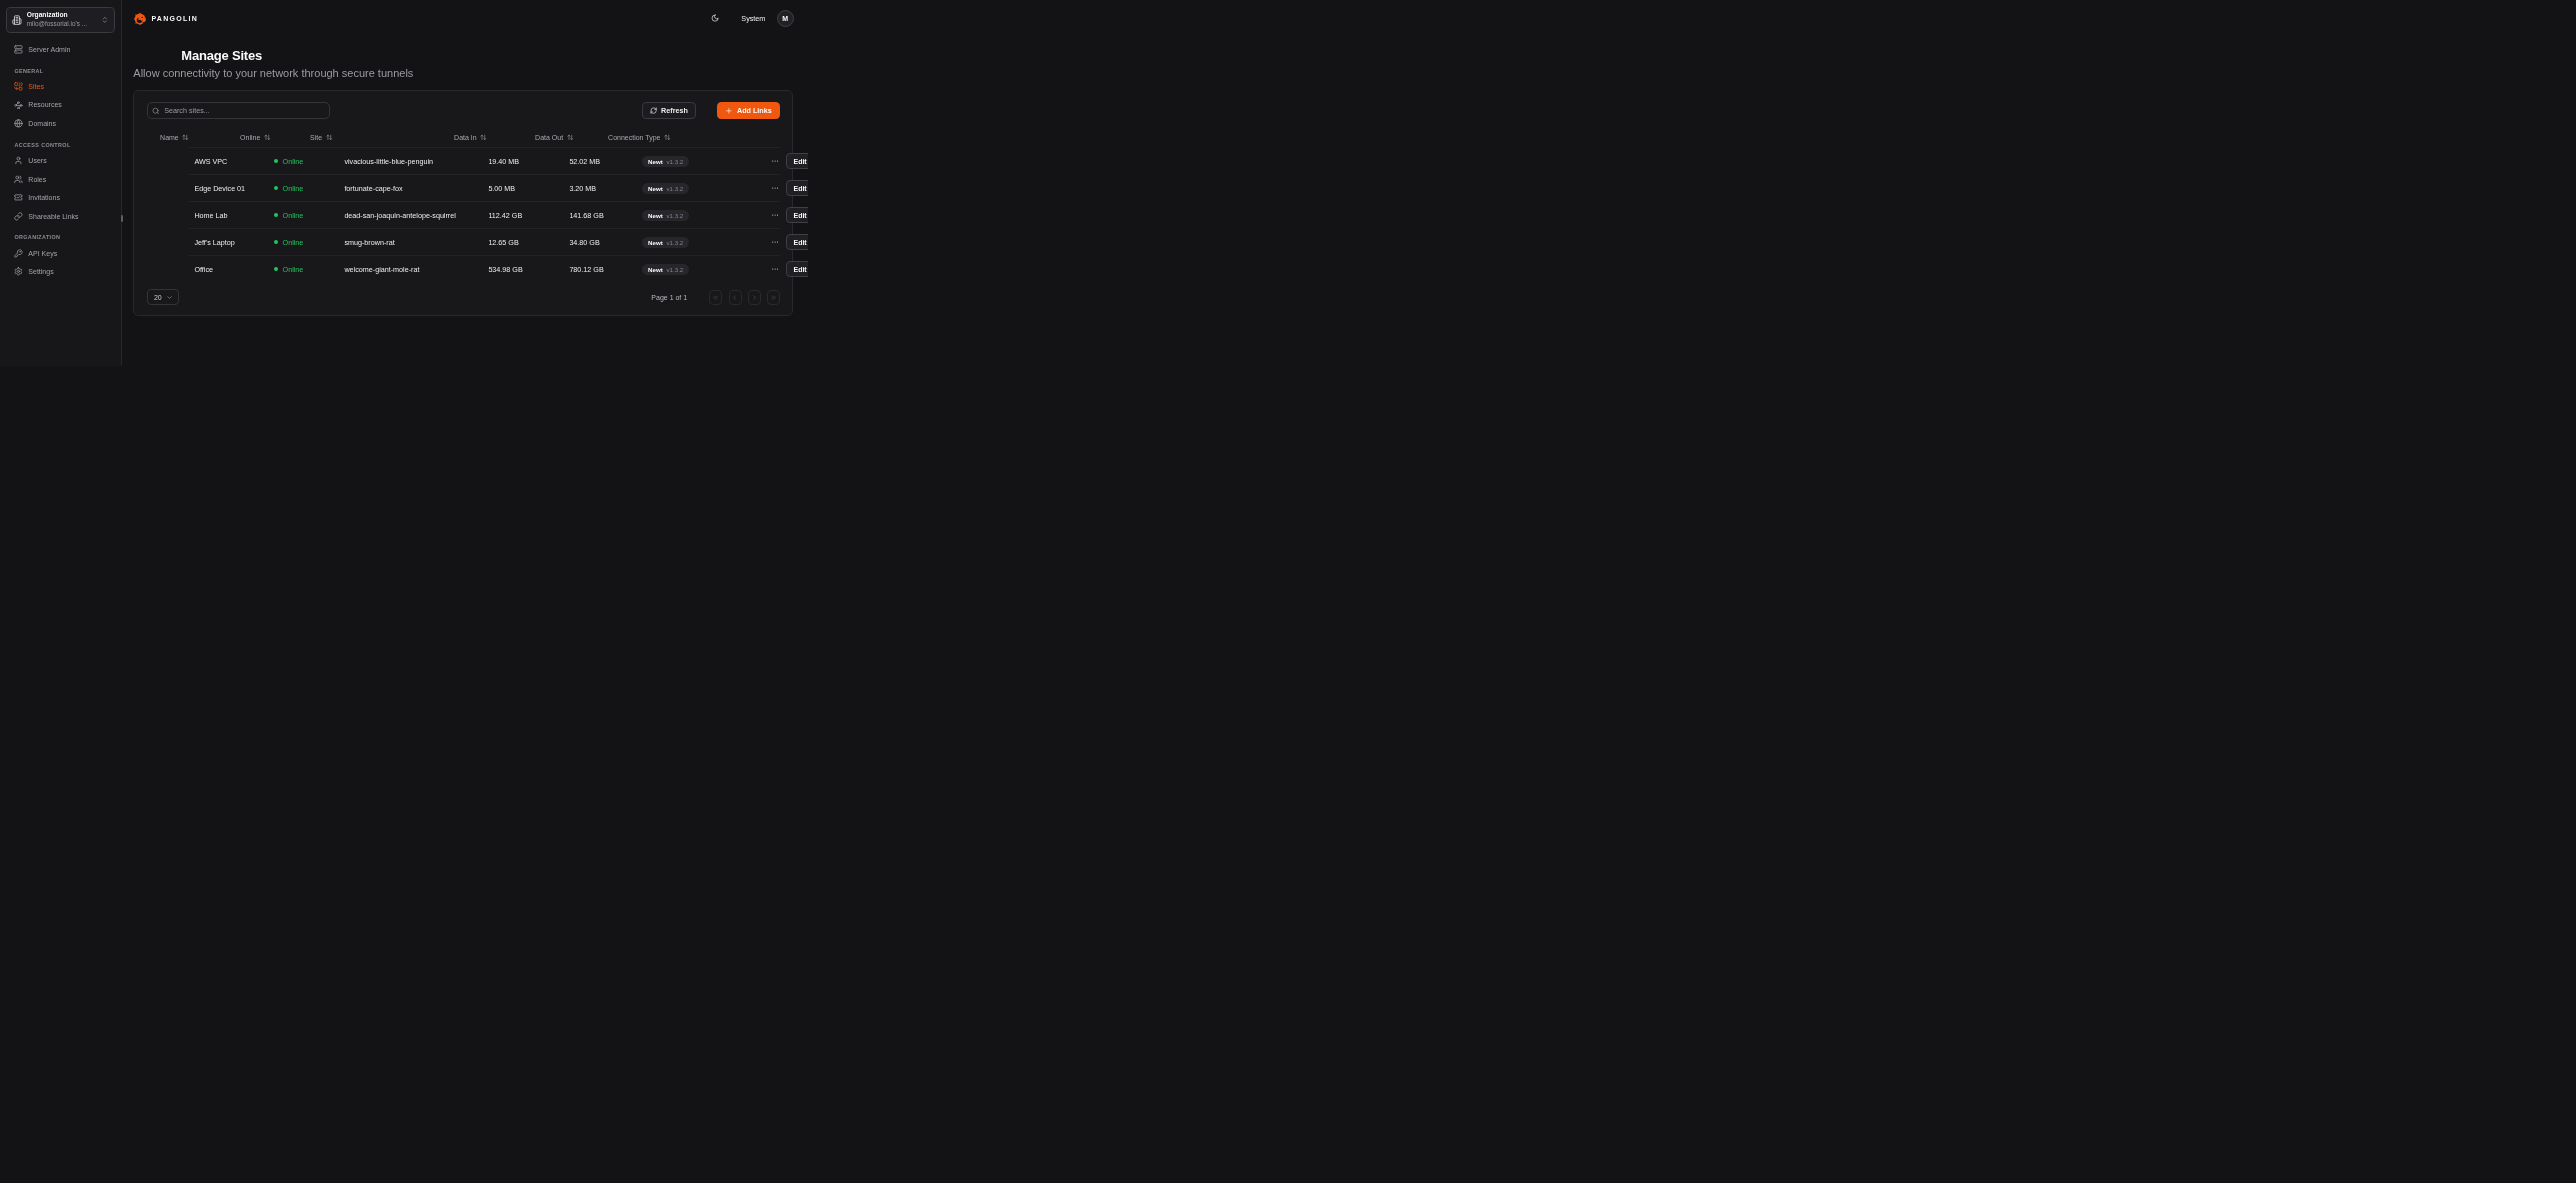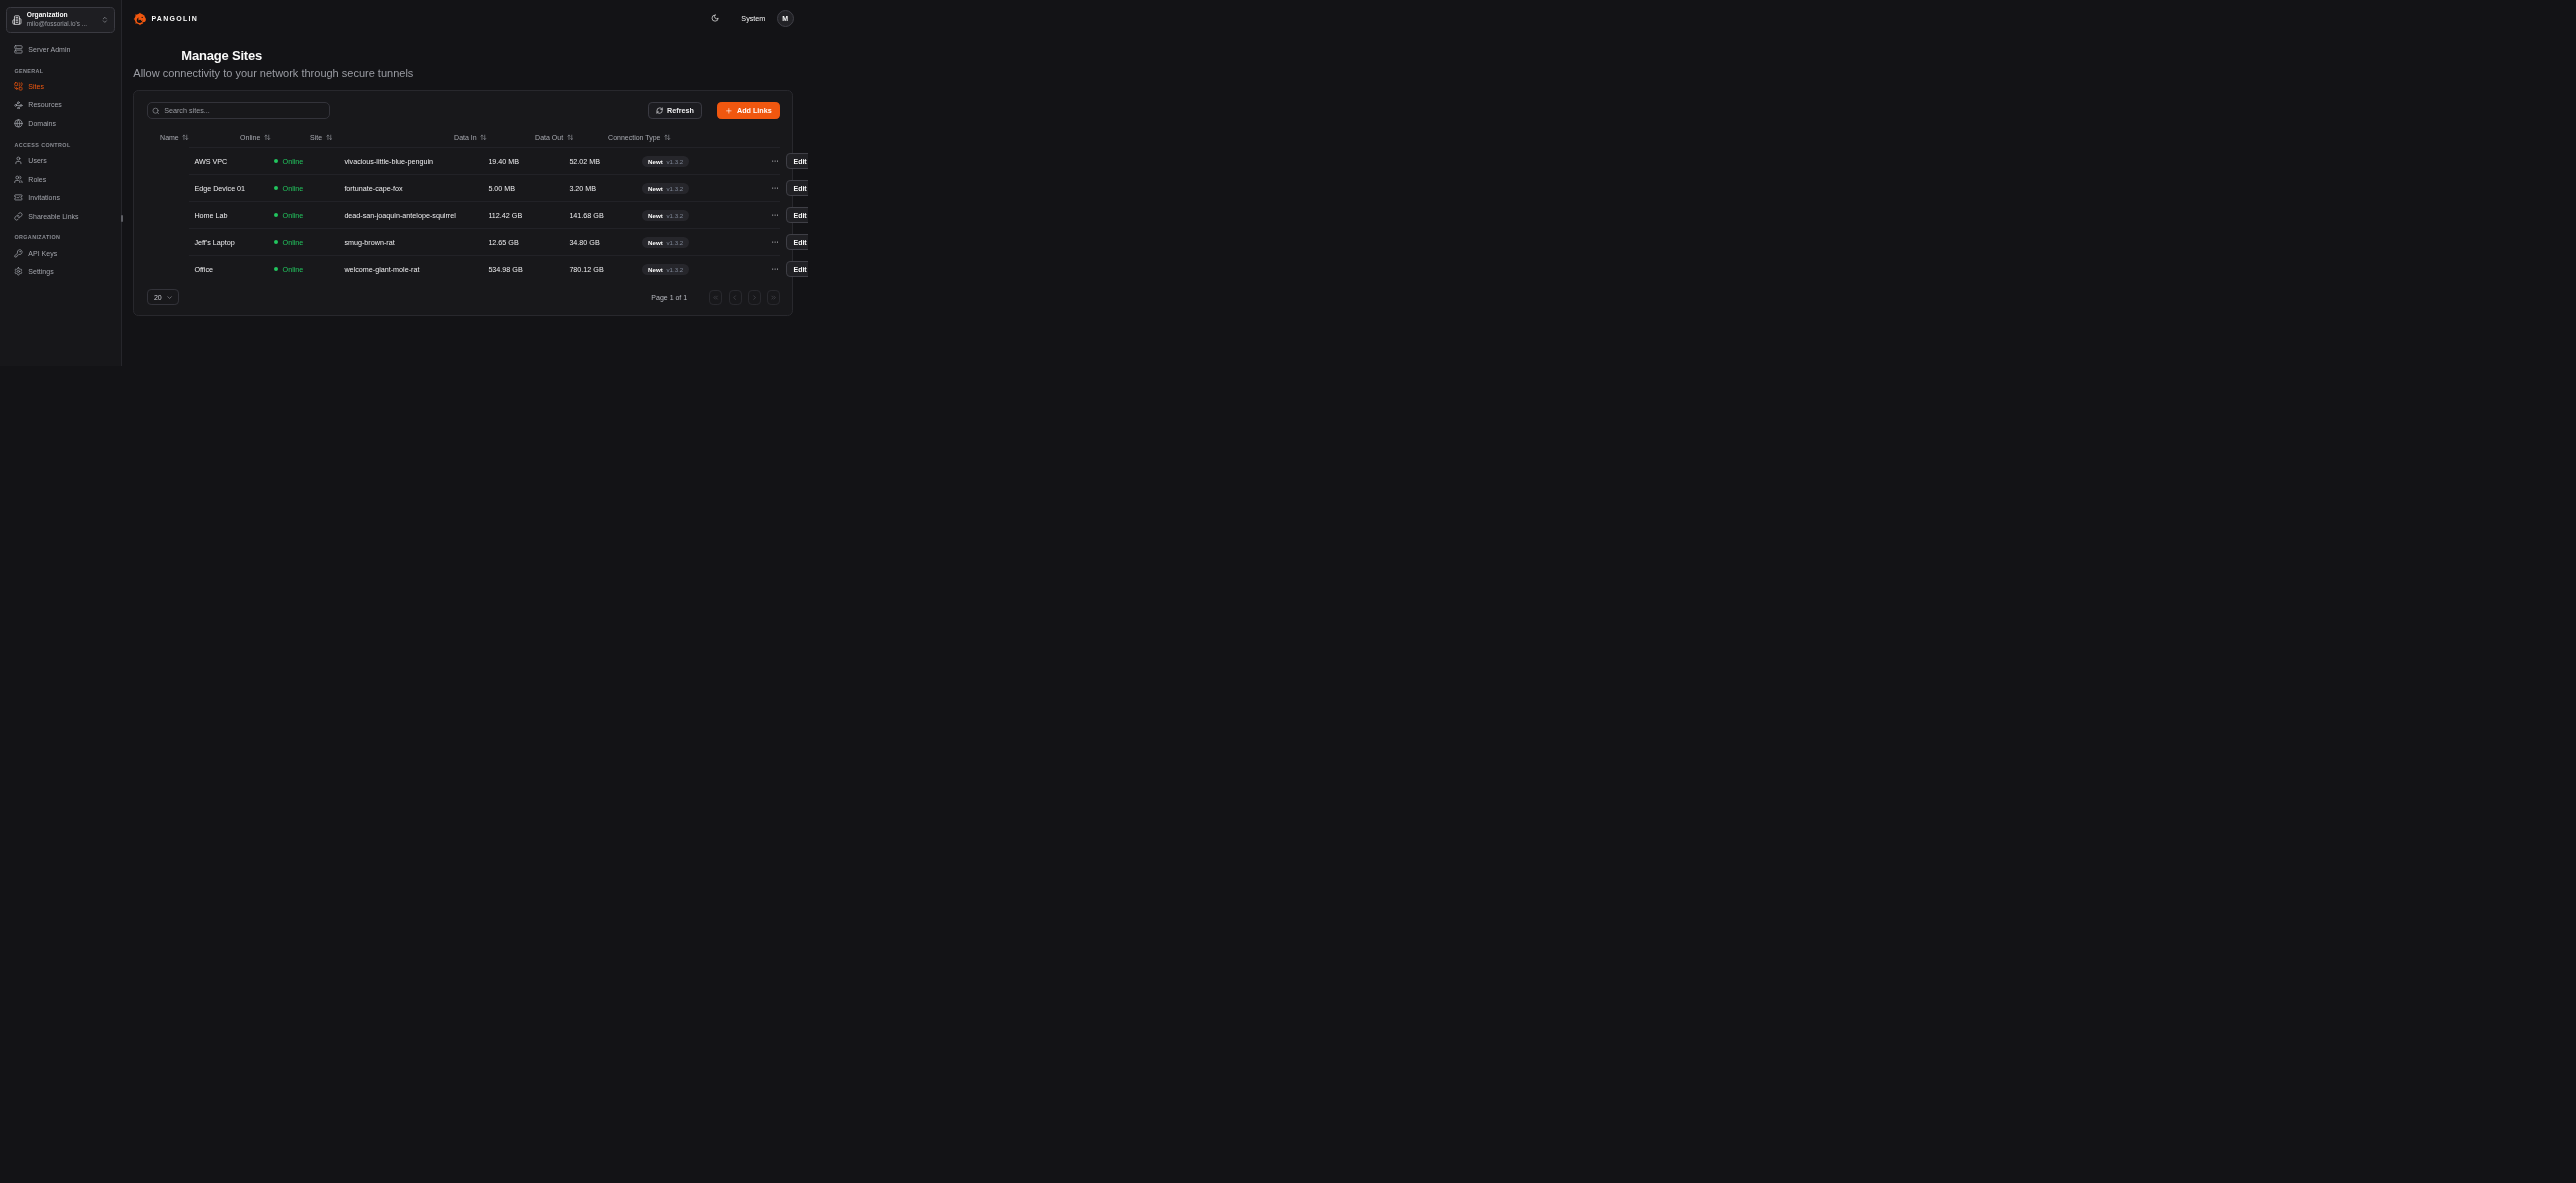--- a/index.html
+++ b/index.html
@@ -33,21 +33,21 @@
   .page-title { font-size:13px; font-weight:700; letter-spacing:-0.2px; color:#fafafa;margin-left:48px; }
   .page-subtitle { margin-top:3.6px; font-size:11px; color:#9a9ca3; }
 
   .card { margin-top:10.8px; width:660px; background:#18181b; border:0.5px solid #28282d; border-radius:5.2px; padding:11.3px 12.4px 9.3px 12.4px; }
 
   .toolbar { display:flex; align-items:center; justify-content:space-between; }
   .search-wrap { position:relative; width:183px; }
   .search-wrap .icon { position:absolute; left:5.2px; top:50%; transform:translateY(-50%); color:#9a9ca3; }
   .search-input { width:100%; height:17.5px; background:transparent; border:0.5px solid #33333a; border-radius:5px; padding:0 5.2px 0 16.5px; font-size:7.2px; color:#ededef; font-family:"Liberation Sans", sans-serif; outline:none; }
   .search-input::placeholder { color:#9a9ca3; }
-  .toolbar-actions { display:flex; align-items:center; gap:15px; }
+  .toolbar-actions { display:flex; align-items:center; gap:21px; }
   .btn { display:inline-flex; align-items:center; gap:4.1px; height:17.5px; padding:0 7.2px; border-radius:4.1px; font-size:7.2px; font-weight:600; font-family:"Liberation Sans", sans-serif; cursor:pointer; }
   .btn-outline { background:#1c1c20; border:0.5px solid #3a3a42; color:#ededef; }
   .btn-primary { background:#f0570f; border:0.5px solid #f0570f; color:#ffffff; }
 
   
   .table { margin-top:8.2px; }
   .tr { display:grid; grid-template-columns:80px 70px 144px 81px 73px 129px 60px; align-items:center; }
   .thead { height:19.6px; color:#a6a8af; font-size:7px; font-weight:500; }
   .th { display:flex; align-items:center; gap:3.6px; padding-left:13.4px; cursor:pointer; }
   .th .sort { color:#a6a8af; }

